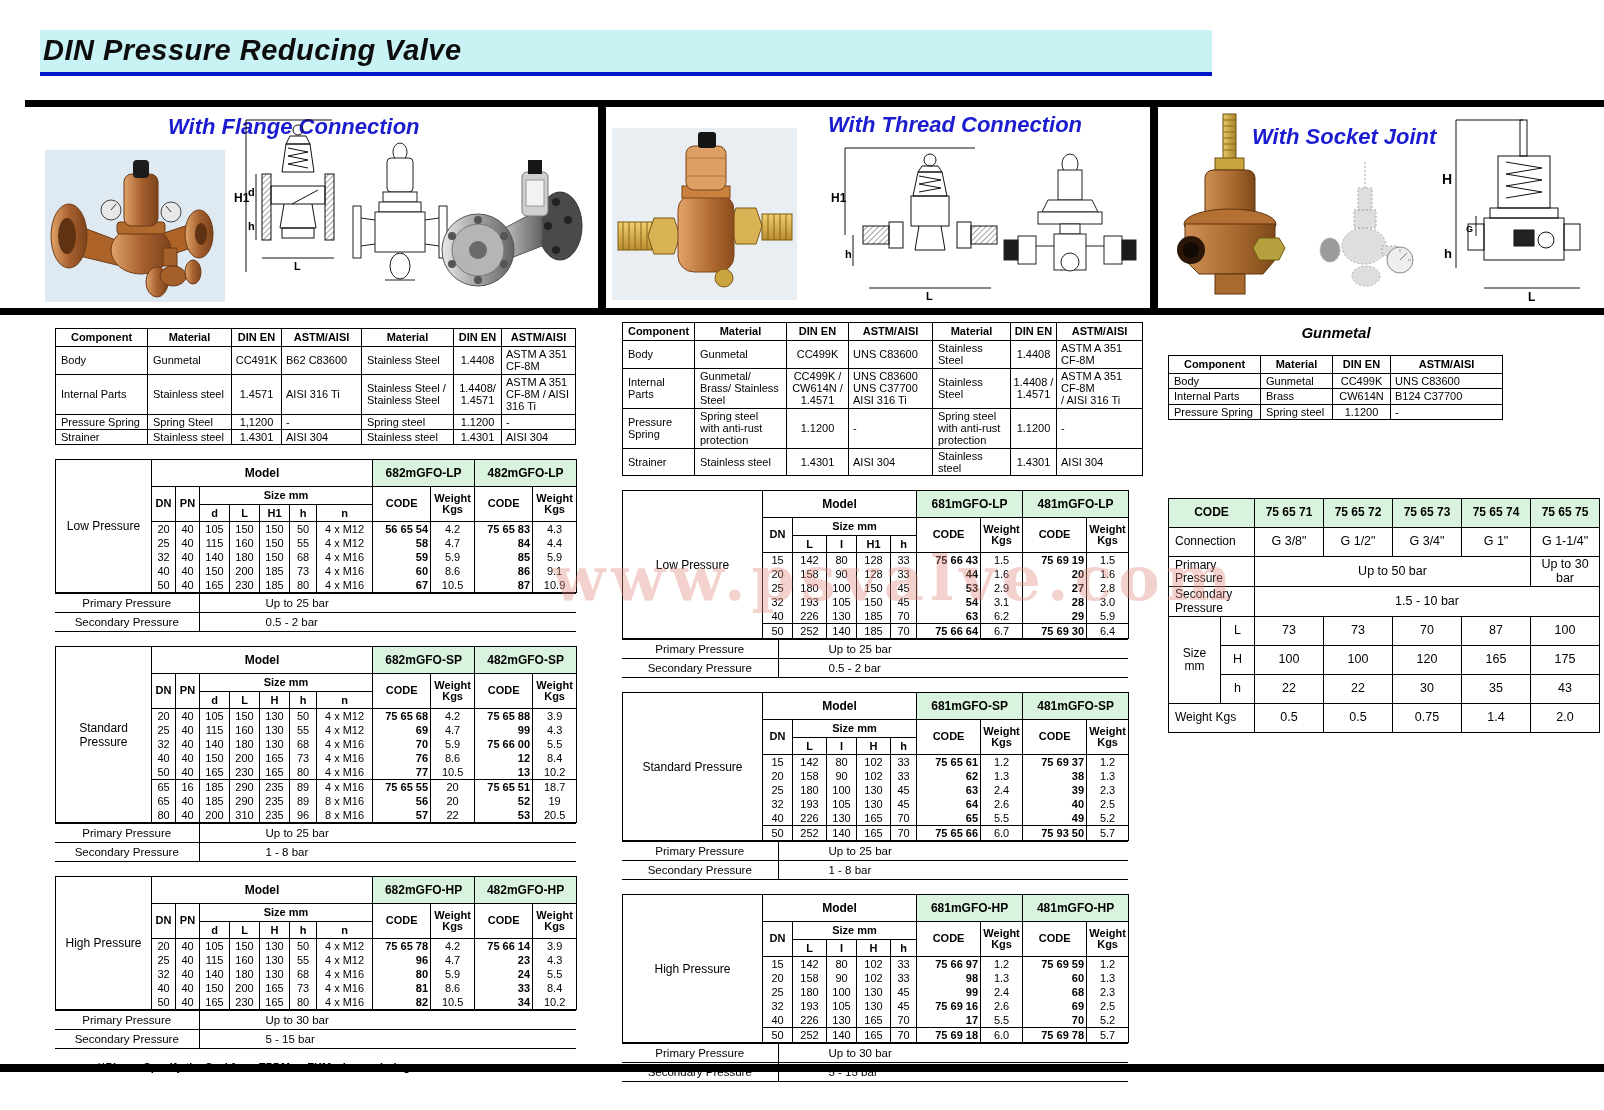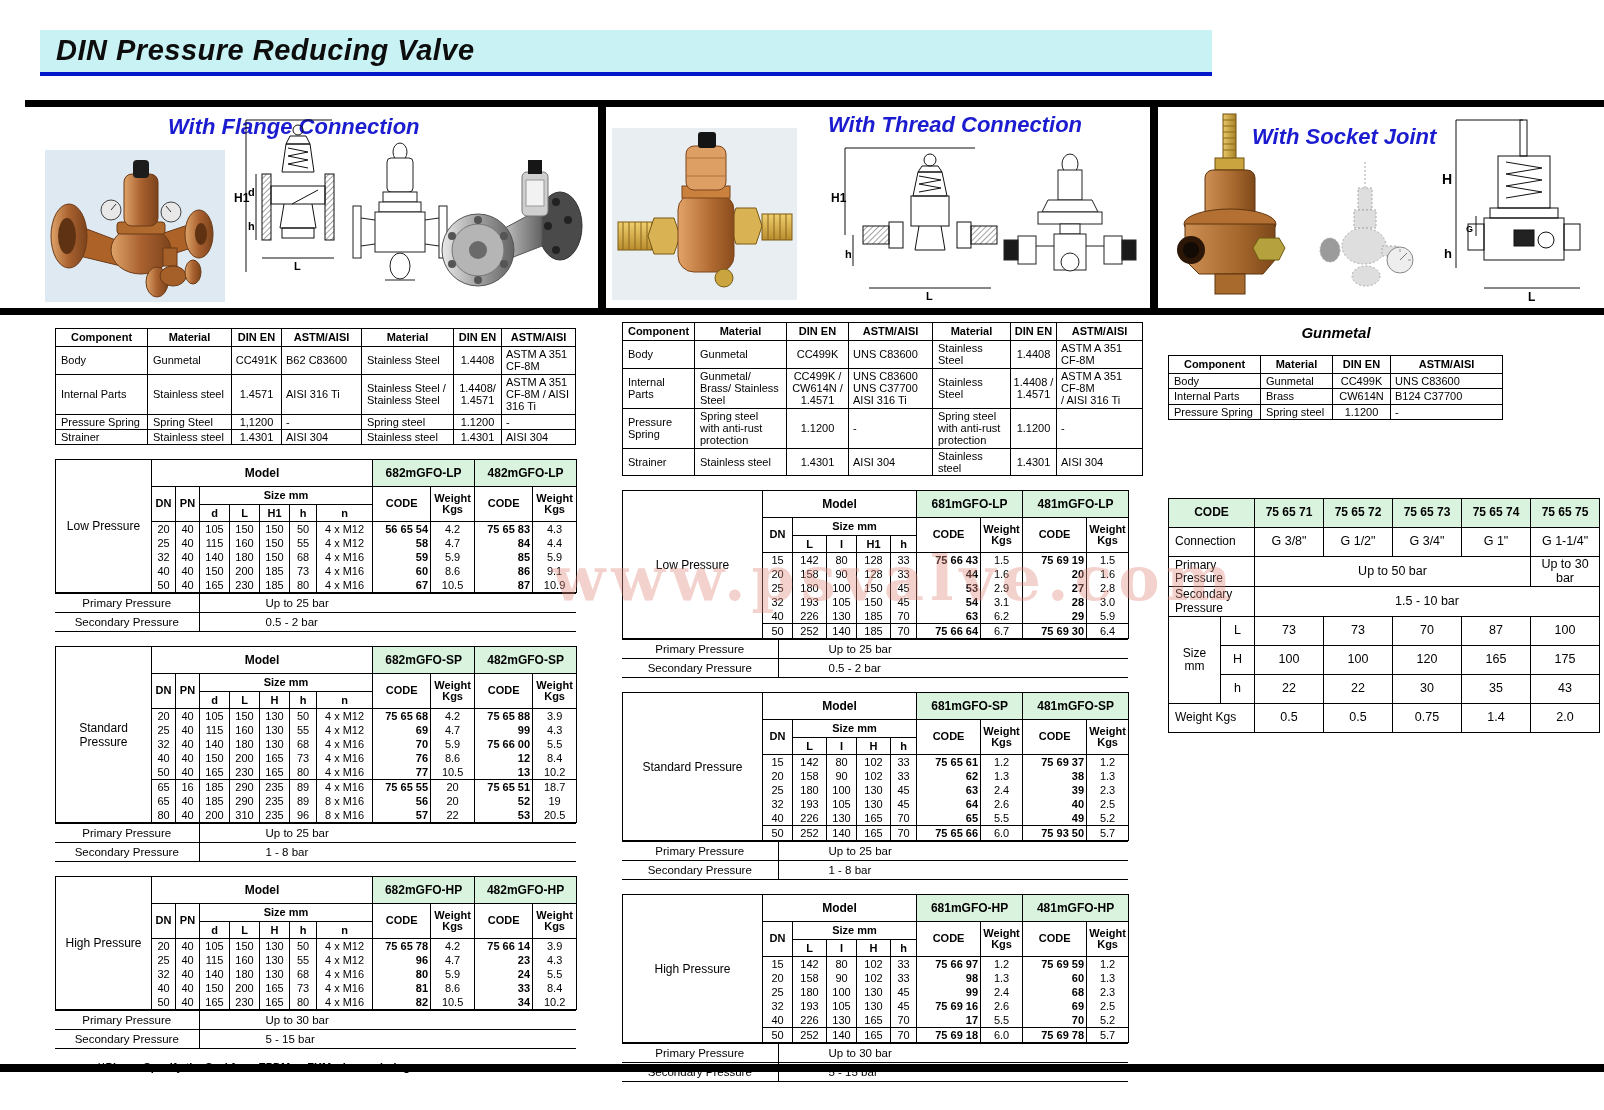--- a/index.html
+++ b/index.html
@@ -1,21 +1,21 @@
 <!DOCTYPE html>
 <html><head>
 <meta charset="utf-8">
 <style>
   html,body{margin:0;padding:0;background:#fff;}
   .page{position:relative;width:1604px;height:1110px;background:#ffffff;overflow:hidden;
         font-family:"Liberation Sans",sans-serif;color:#000;}
   
   .titlebar{position:absolute;left:40px;top:30px;width:1172px;height:42px;background:#c8f2f4;
             border-bottom:4px solid #0017c9;}
-  .title{display:block;font-size:29px;font-weight:bold;font-style:italic;padding-left:16px;
+  .title{display:block;font-size:29px;font-weight:bold;font-style:italic;padding-left:3px;
          line-height:40px;letter-spacing:0.5px;color:#0d0d0d;}
   
   .rule{position:absolute;background:#000;}
   .r-top{left:25px;top:100px;width:1579px;height:7px;}
   .r-mid{left:0;top:308px;width:1604px;height:7px;}
   .r-bot{left:0;top:1064px;width:1604px;height:8px;}
   .vdiv{position:absolute;width:8px;top:100px;height:215px;background:#000;}
   .v1{left:598px;} .v2{left:1150px;}
   
   .sec-head{position:absolute;font-style:italic;font-weight:bold;font-size:22px;color:#1b1bd0;white-space:nowrap;}

